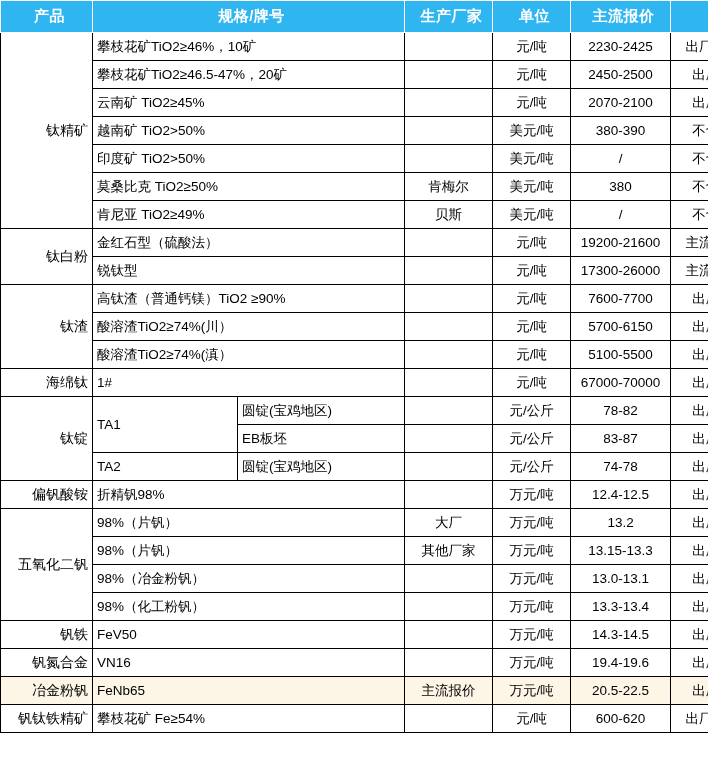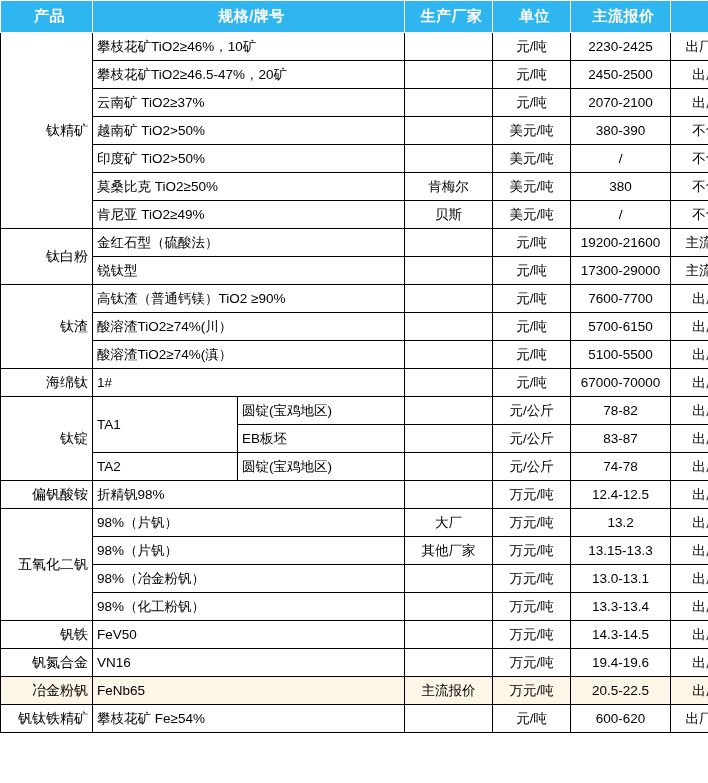--- a/index.html
+++ b/index.html
@@ -95,21 +95,21 @@
           <td>出厂不含税现金价</td>
         </tr>
         <tr>
           <td colspan="2" class="left">攀枝花矿TiO2≥46.5-47%，20矿</td>
           <td></td>
           <td>元/吨</td>
           <td>2450-2500</td>
           <td>出厂不含税兑价</td>
         </tr>
         <tr>
-          <td colspan="2" class="left">云南矿 TiO2≥37%</td>
+          <td colspan="2" class="left">云南矿 TiO2≥45%</td>
           <td></td>
           <td>元/吨</td>
           <td>2070-2100</td>
           <td>出厂不含税兑价</td>
         </tr>
         <tr>
           <td colspan="2" class="left">越南矿 TiO2&gt;50%</td>
           <td></td>
           <td>美元/吨</td>
           <td>380-390</td>
@@ -141,21 +141,21 @@
           <td colspan="2" class="left">金红石型（硫酸法）</td>
           <td></td>
           <td>元/吨</td>
           <td>19200-21600</td>
           <td>主流报价含税承兑</td>
         </tr>
         <tr>
           <td colspan="2" class="left">锐钛型</td>
           <td></td>
           <td>元/吨</td>
-          <td>17300-29000</td>
+          <td>17300-26000</td>
           <td>主流报价含税承兑</td>
         </tr>
         <tr>
           <td rowspan="3" class="cat">钛渣</td>
           <td colspan="2" class="left">高钛渣（普通钙镁）TiO2 ≥90%</td>
           <td></td>
           <td>元/吨</td>
           <td>7600-7700</td>
           <td>出厂含税承兑价</td>
         </tr>

